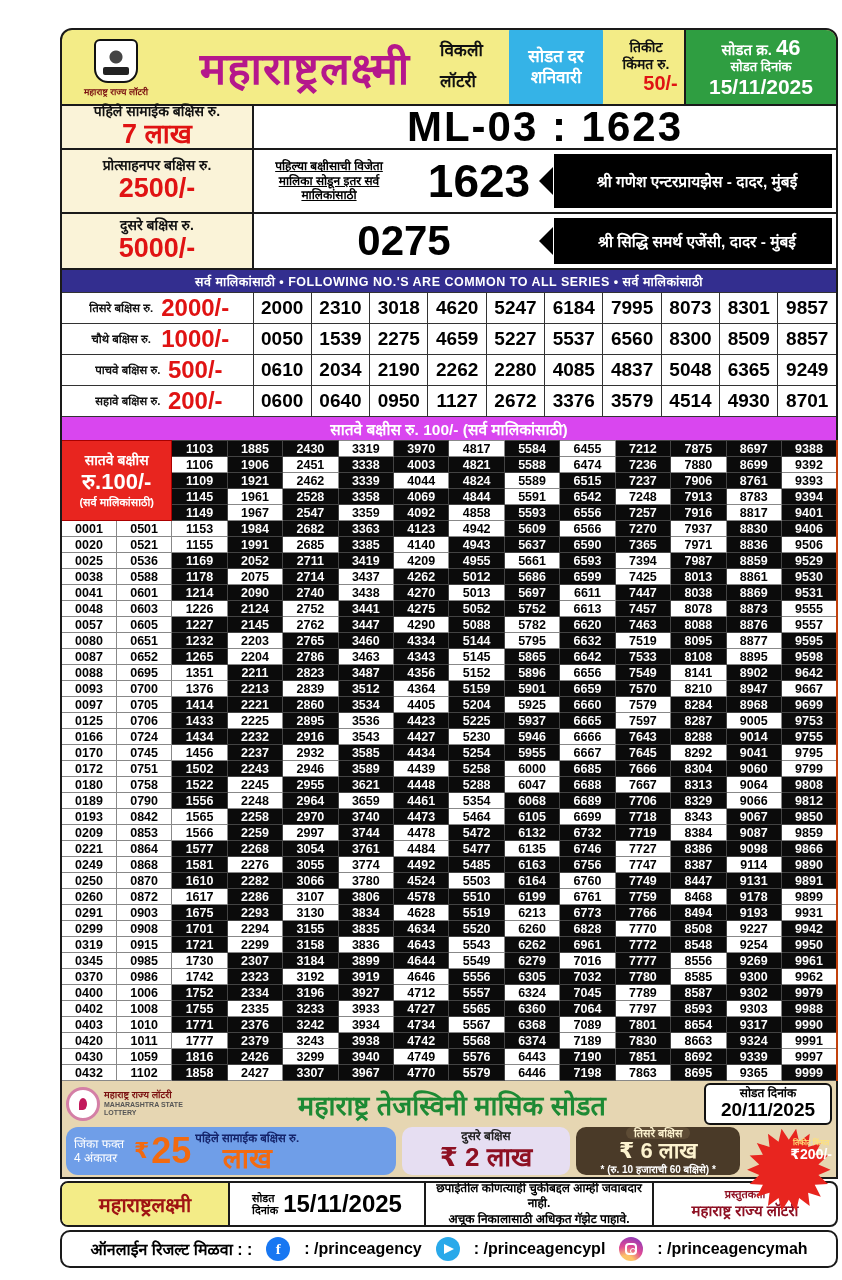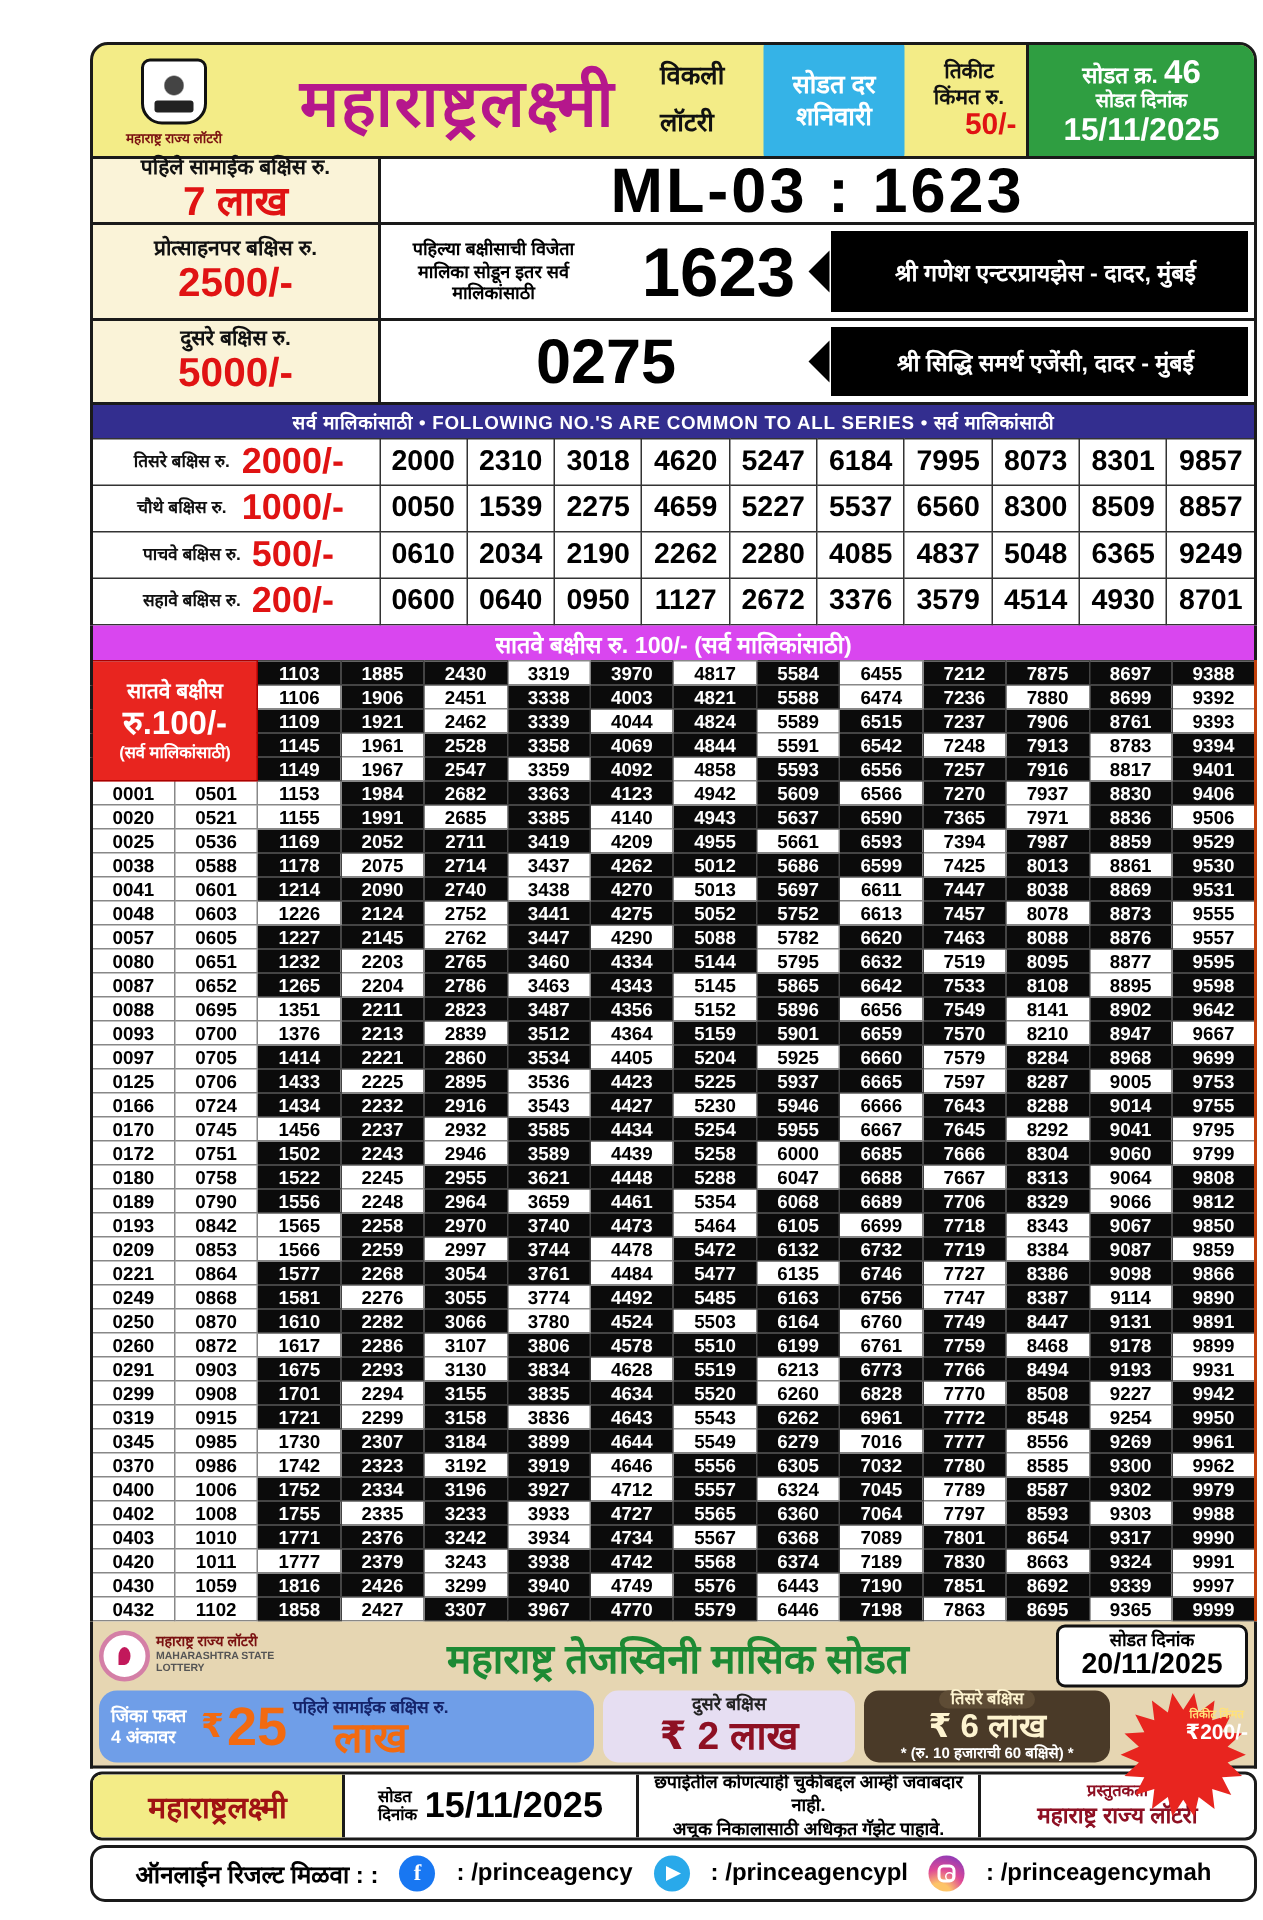--- a/index.html
+++ b/index.html
@@ -26,21 +26,21 @@
   .drawDate{font-size:21px;font-weight:bold;}
 
   
   .tp{border-left:2px solid #1a1a1a;border-right:2px solid #1a1a1a;}
   .tpRow{display:flex;border-bottom:2px solid #1a1a1a;}
   .lblCell{width:192px;background:#faf3d8;border-right:2px solid #1a1a1a;display:flex;flex-direction:column;align-items:center;justify-content:center;line-height:1.1;padding:2px;}
   .lblCell .l1{font-size:14px;font-weight:bold;color:#111;}
   .lblCell .amt{font-size:27px;font-weight:bold;color:#e01313;}
   .bigNum{flex:1;display:flex;align-items:center;justify-content:center;font-weight:bold;color:#000;}
   .mlNum{font-size:42px;letter-spacing:2px;}
-  .noteCell{width:150px;display:flex;align-items:center;justify-content:center;text-align:center;font-size:12px;font-weight:bold;line-height:1.2;padding:12px 6px;}
+  .noteCell{width:150px;display:flex;align-items:center;justify-content:center;text-align:center;font-size:12px;font-weight:bold;line-height:1.2;padding:12px 6px;text-decoration:underline;}
   .agentBox{width:278px;background:#000;color:#fff;display:flex;align-items:center;justify-content:center;text-align:center;font-size:15.5px;font-weight:bold;margin:4px 4px 4px 0;position:relative;padding:4px 6px 4px 14px;}
   .agentBox:before{content:"";position:absolute;left:-1px;top:50%;transform:translate(-100%,-50%);border:14px solid transparent;border-right:14px solid #000;}
 
   
   .purple{height:22px;background:#332e8f;color:#fff;font-size:12.5px;font-weight:bold;display:flex;align-items:center;justify-content:center;border-left:2px solid #1a1a1a;border-right:2px solid #1a1a1a;letter-spacing:.5px;}
 
   
   table.tiers{width:100%;border-collapse:collapse;border-left:2px solid #1a1a1a;border-right:2px solid #1a1a1a;}
   table.tiers td{border:1px solid #333;height:31px;text-align:center;font-weight:bold;font-size:19px;color:#000;background:#fff;}
   td.tierLbl{background:#faf3d8;width:192px;border-right:2px solid #1a1a1a;}
@@ -65,21 +65,21 @@
   .adLogo{width:34px;height:34px;border-radius:50%;background:#fff;border:3px solid #d47fa6;position:relative;flex:0 0 auto;}
   .adLogo:after{content:"";position:absolute;left:10px;top:8px;width:8px;height:12px;background:#c2185b;border-radius:50% 50% 50% 0;}
   .adLogoTxt{font-size:9.5px;font-weight:bold;color:#7a1010;line-height:1.15;margin-left:4px;width:96px;}
   .adLogoTxt .en{color:#555;font-size:7px;}
   .adTitle{flex:1;text-align:center;font-size:27px;font-weight:bold;color:#1d8a34;}
   .adDate{width:128px;background:#fff;border:2px solid #111;border-radius:6px;text-align:center;line-height:1.1;padding:2px;}
   .adDate .dl{font-size:12px;font-weight:bold;}
   .adDate .dv{font-size:19px;font-weight:bold;}
   .adBot{display:flex;align-items:stretch;gap:6px;margin-top:3px;height:48px;}
   .adBlue{flex:0 0 330px;background:#6f9ee8;border-radius:12px;display:flex;align-items:center;padding:2px 8px;color:#15246b;}
-  .winLbl{font-size:12px;font-weight:bold;color:#fff;line-height:1.2;width:58px;}
+  .winLbl{font-size:12px;font-weight:normal;color:#fff;line-height:1.2;width:58px;}
   .rupee{color:#f26a10;font-size:22px;font-weight:bold;margin:0 2px;}
   .amt25{font-size:36px;font-weight:bold;color:#f26a10;line-height:1;}
   .blueRight{display:flex;flex-direction:column;align-items:center;margin-left:4px;}
   .p1lbl{font-size:11.5px;font-weight:bold;color:#15246b;}
   .lakh25{font-size:28px;font-weight:bold;color:#f26a10;line-height:1;}
   .adLav{flex:0 0 168px;background:#e6def2;border-radius:10px;display:flex;flex-direction:column;align-items:center;justify-content:center;line-height:1.1;}
   .p2lbl{font-size:12px;font-weight:bold;color:#222;}
   .p2amt{font-size:26px;font-weight:bold;color:#8e1023;}
   .adBrown{flex:1;background:#4a3a28;border-radius:10px;color:#fdf3cf;display:flex;flex-direction:column;align-items:center;justify-content:center;line-height:1.1;}
   .p3lbl{font-size:11px;font-weight:bold;background:#5e4c35;border-radius:8px;padding:0 8px;}

